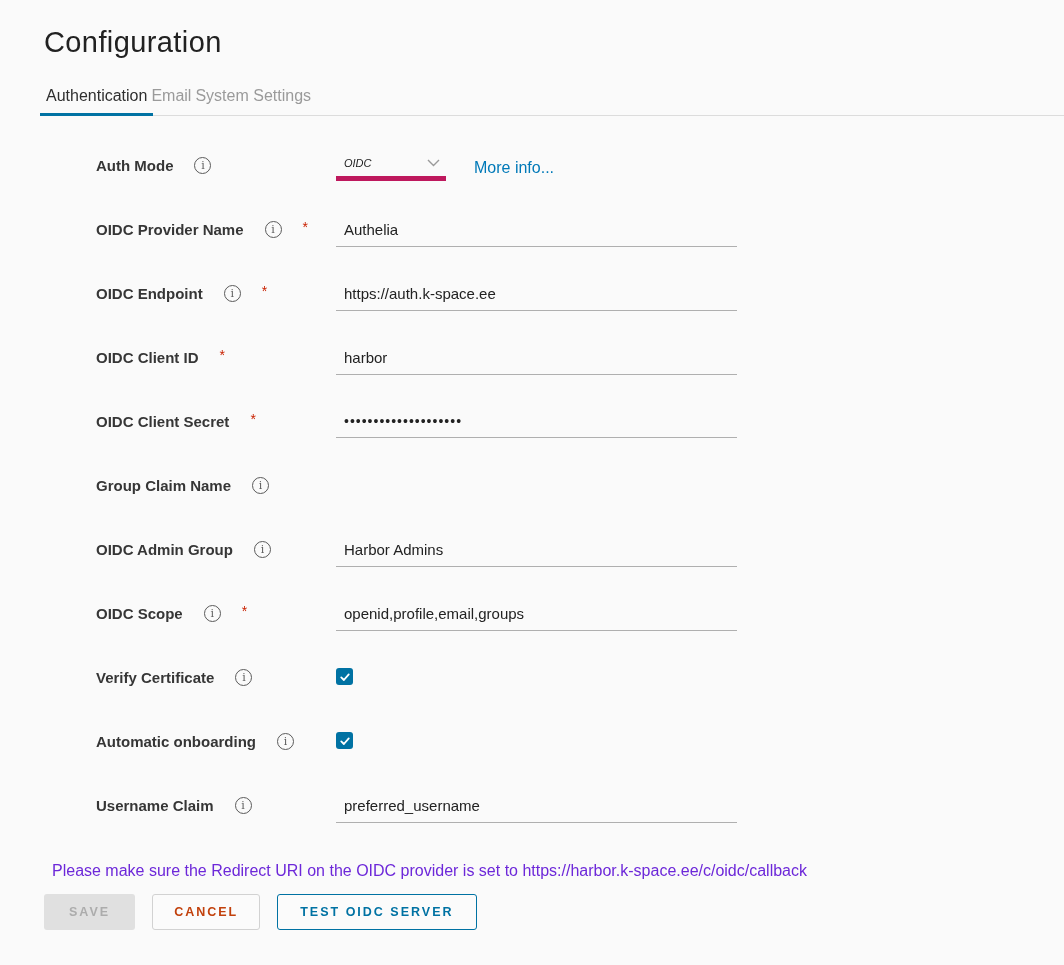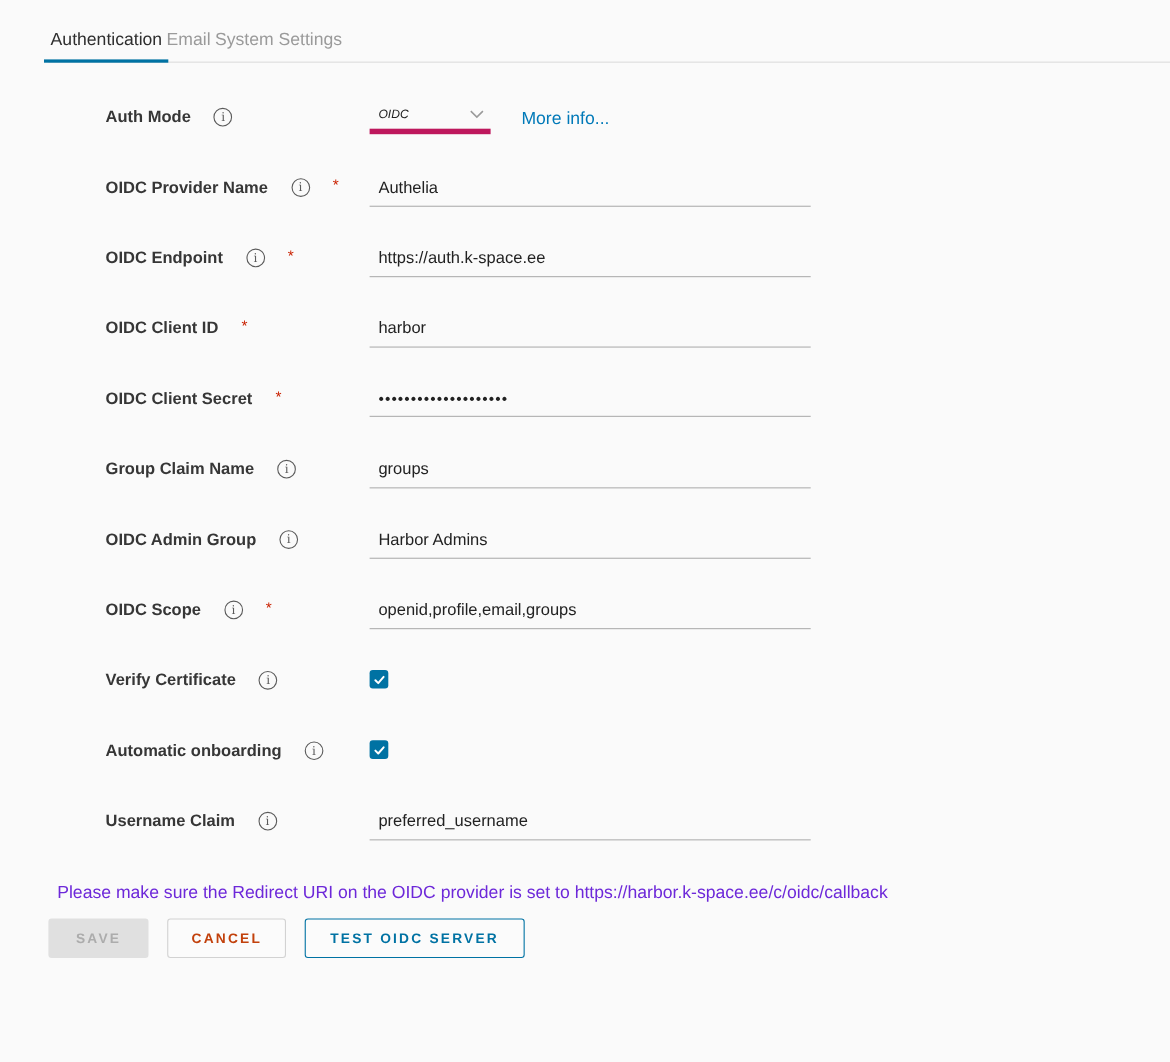--- a/index.html
+++ b/index.html
@@ -145,20 +145,21 @@
   }
   .btn-save { background: #e0e0e0; color: #acacac; border: none; padding: 0 25px; }
   .btn-cancel { color: #c2410c; border: 1px solid #d2d2d2; padding: 0 21px; margin-left: 17px; background: #fbfbfb; }
   .btn-test { color: #0072a3; border: 1px solid #0072a3; padding: 0 22px; margin-left: 17px; background: #fbfbfb; }
 </style>
 </head>
 <body>
 
 <div class="page">
 
+  <h1 class="page-title">Configuration</h1>
 
   <nav class="tabs">
     <div class="tab active">Authentication</div>
     <div class="tab">Email</div>
     <div class="tab">System Settings</div>
   </nav>
 
   <div class="form">
 
     <div class="row">
@@ -217,23 +218,20 @@
       <div class="field-col">
         <input class="text-input password" type="text" value="••••••••••••••••••••" style="">
       </div>
     </div>
 
     <div class="row">
       <div class="label-col">
         <span class="field-label">Group Claim Name</span>
         <span class="info-icon">i</span>
       </div>
-      <div class="field-col">
-        <input class="text-input" type="text" value="groups" style="">
-      </div>
     </div>
 
     <div class="row">
       <div class="label-col">
         <span class="field-label">OIDC Admin Group</span>
         <span class="info-icon">i</span>
       </div>
       <div class="field-col">
         <input class="text-input" type="text" value="Harbor Admins" style="">
       </div>

